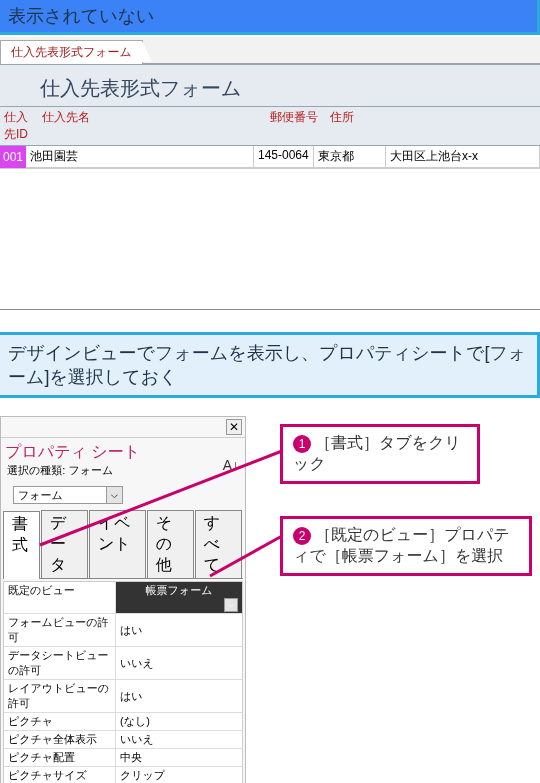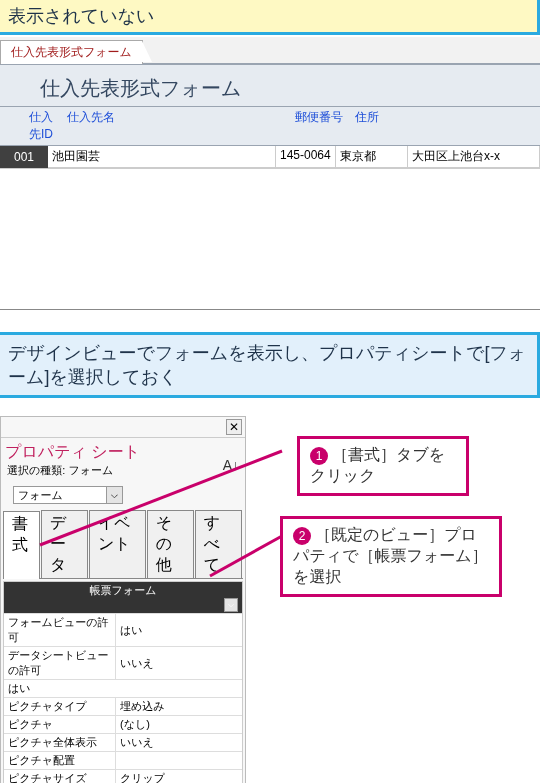--- a/index.html
+++ b/index.html
@@ -1,31 +1,31 @@
 <!DOCTYPE html>
 <html><head>
 <meta charset="utf-8">
 <style>
 * { box-sizing: border-box; margin: 0; padding: 0; }
 body { font-family: "Meiryo", sans-serif; font-size: 12px; width: 540px; height: 783px; overflow: hidden; background: #fff; position: relative; }
-.topnote { border: 3px solid #2aaae0; background: #fef9c3; padding: 4px 8px; font-size: 18px; color: #1f334a; border-top: none; border-left: none; }
+.topnote { border: 3px solid #2aaae0; background: #3b82f6; padding: 4px 8px; font-size: 18px; color: #1f334a; border-top: none; border-left: none; }
 .formview { margin-top: 2px; }
 .tabbar { display: flex; align-items: flex-end; padding-left: 0; background: #f2f2f2; height: 26px; }
 .tab { background: #fff; border: 1px solid #aaa; border-bottom: none; padding: 3px 10px; font-size: 12px; color: #a11c1c; position: relative; top: 1px; }
 .tab::after { content: ''; position: absolute; right: -10px; top: 0; width: 0; height: 0; border-left: 10px solid #fff; border-top: 21px solid transparent; }
 .formhdr { background: #e6ebf1; border-top: 2px solid #9aa4b1; border-bottom: 1px solid #9aa4b1; padding: 10px 0 4px 40px; font-size: 20px; color: #344760; }
-.colhdrs { display: flex; background: #e6ebf1; color: #1d4ed8; border-bottom: 1px solid #9aa4b1; padding-left: 25px; }
+.colhdrs { display: flex; background: #e6ebf1; color: #b91c1c; border-bottom: 1px solid #9aa4b1; }
 .colhdrs div, .row div { padding: 2px 4px; font-size: 12px; }
 .c-id { width: 38px; }
 .c-name { width: 228px; }
 .c-zip { width: 60px; }
 .c-pref { width: 72px; }
 .c-addr { flex: 1; }
 .row { display: flex; align-items: stretch; border-bottom: 1px solid #ccc; }
-.rowhead { width: 48px; background: #404040; color: #fff; font-size: 11px; display: flex; align-items: center; justify-content: center; }
+.rowhead { width: 26px; background: #d946ef; color: #fff; font-size: 11px; display: flex; align-items: center; justify-content: center; }
 .cell { border-right: 1px solid #ccc; border-bottom: 1px solid #ccc; background: #fff; }
 .c2-name { width: 228px; }
 .c2-zip { width: 60px; }
 .c2-pref { width: 72px; }
 .c2-addr { flex: 1; }
 .div1 { border-top: 1px solid #888; margin-top: 140px; }
 .steptext { border: 3px solid #2aaae0; background: #e2f0fb; padding: 6px 8px; font-size: 18px; color: #1f334a; border-left: none; margin-top: 22px; }
 .lower { position: relative; margin-top: 18px; }
 .propbox { width: 246px; border: 1px solid #bbb; position: relative; background: #f7f7f7; }
 .propbox .titlebar { display: flex; justify-content: flex-end; border-bottom: 1px solid #ccc; padding: 2px 3px; }
@@ -41,22 +41,22 @@
 .tabs2 div { font-size: 16px; padding: 2px 8px; border: 1px solid #888; border-bottom: none; margin-right: 1px; background: #f0f0f0; cursor: pointer; }
 .tabs2 .active { background: #fff; position: relative; top: 1px; }
 .props { border: 1px solid #ccc; margin: 2px; background: #fff; }
 .prow { display: flex; border-bottom: 1px solid #ddd; font-size: 11px; }
 .prow .pn { width: 112px; padding: 1px 4px; border-right: 1px solid #ddd; }
 .prow .pv { flex: 1; padding: 1px 4px; display: flex; align-items: center; }
 .prow .pv.sel-hl { background: #333; color: #fff; flex-direction: column; }
 .prow .pvdd { width: 14px; height: 14px; background: #e4e4e4; border: 1px solid #999; text-align: center; font-size: 8px; line-height: 12px; margin-left: auto; }
 .callout { position: absolute; border: 3px solid #c9006b; background: #fff; padding: 6px 10px; font-size: 16px; color: #333; }
 .callout .num { display: inline-flex; width: 18px; height: 18px; border-radius: 50%; background: #c9006b; color: #fff; font-size: 12px; align-items: center; justify-content: center; margin-right: 4px; }
-.co1 { left: 280px; top: 20px; width: 172px; margin-left: 17px; }
-.co2 { left: 280px; top: 100px; width: 222px; }
+.co1 { left: 280px; top: 8px; width: 200px; }
+.co2 { left: 280px; top: 100px; width: 252px; }
 svg.line { position: absolute; pointer-events: none; }
 </style>
 </head>
 <body>
 
 <div class="topnote"><span>表示されていない</span></div>
 
 <div class="formview">
   <div class="tabbar">
     <div class="tab"><span>仕入先表形式フォーム</span></div>
@@ -97,62 +97,61 @@
     </div>
     <div class="tabs2">
       <div class="active">書式</div>
       <div>データ</div>
       <div>イベント</div>
       <div>その他</div>
       <div>すべて</div>
     </div>
     <div class="props" id="props-list">
         <div class="prow">
+          <div class="pn">既定のビュー</div>
           <div class="pv sel-hl">
             <span>帳票フォーム</span>
             <div class="pvdd">⌵</div>
           </div>
         </div>
         <div class="prow">
           <div class="pn">フォームビューの許可</div>
           <div class="pv">
             <span>はい</span>
           </div>
         </div>
         <div class="prow">
           <div class="pn">データシートビューの許可</div>
           <div class="pv">
             <span>いいえ</span>
           </div>
         </div>
         <div class="prow">
+          <div class="pn">レイアウトビューの許可</div>
           <div class="pv">
             <span>はい</span>
-          </div>
-        </div>
-        <div class="prow">
-          <div class="pn">ピクチャタイプ</div>
-          <div class="pv">
-            <span>埋め込み</span>
           </div>
         </div>
         <div class="prow">
           <div class="pn">ピクチャ</div>
           <div class="pv">
             <span>(なし)</span>
           </div>
         </div>
         <div class="prow">
           <div class="pn">ピクチャ全体表示</div>
           <div class="pv">
             <span>いいえ</span>
           </div>
         </div>
         <div class="prow">
           <div class="pn">ピクチャ配置</div>
+          <div class="pv">
+            <span>中央</span>
+          </div>
         </div>
         <div class="prow">
           <div class="pn">ピクチャサイズ</div>
           <div class="pv">
             <span>クリップ</span>
           </div>
         </div>
         <div class="prow">
           <div class="pn">幅</div>
           <div class="pv"></div>

